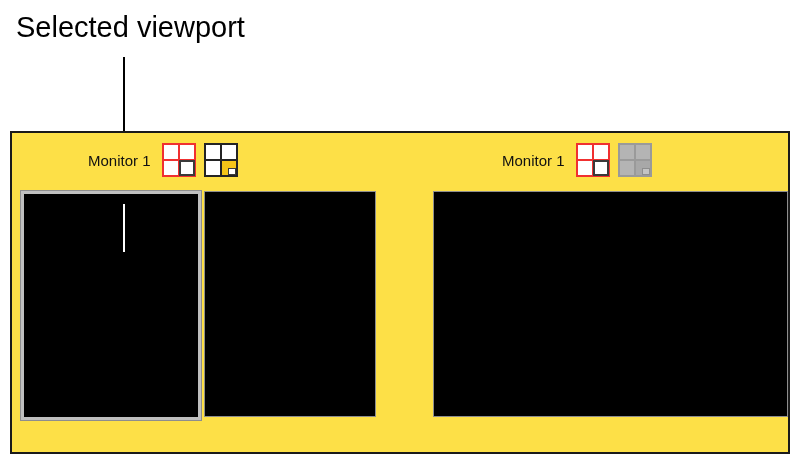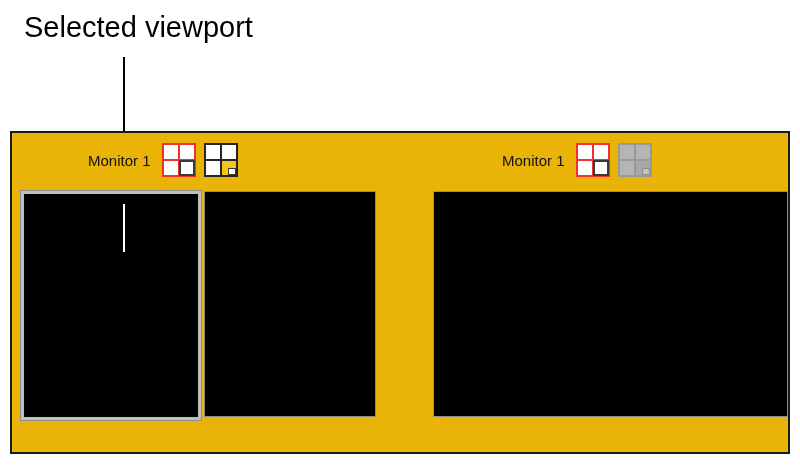--- a/index.html
+++ b/index.html
@@ -12,21 +12,21 @@
     height: 471px;
     background: #ffffff;
     font-family: "Liberation Sans", sans-serif;
     overflow: hidden;
     position: relative;
   }
 
   
   #annotation-label {
     position: absolute;
-    left: 24px;
+    left: 16px;
     top: 9px;
     font-size: 29px;
     line-height: 36px;
     color: #000000;
     white-space: nowrap;
     letter-spacing: 0px;
   }
   #annotation-leader {
     position: absolute;
     left: 123px;
@@ -45,21 +45,21 @@
     z-index: 40;
   }
 
   
   #viewport-panel {
     position: absolute;
     left: 10px;
     top: 131px;
     width: 780px;
     height: 323px;
-    background: #eab308;
+    background: #fde047;
     border: 2px solid #1a1a1a;
     box-sizing: border-box;
   }
 
   .monitor-group {
     position: absolute;
     top: 0;
     height: 100%;
   }
   #monitor-group-1 { left: 0; width: 390px; }

